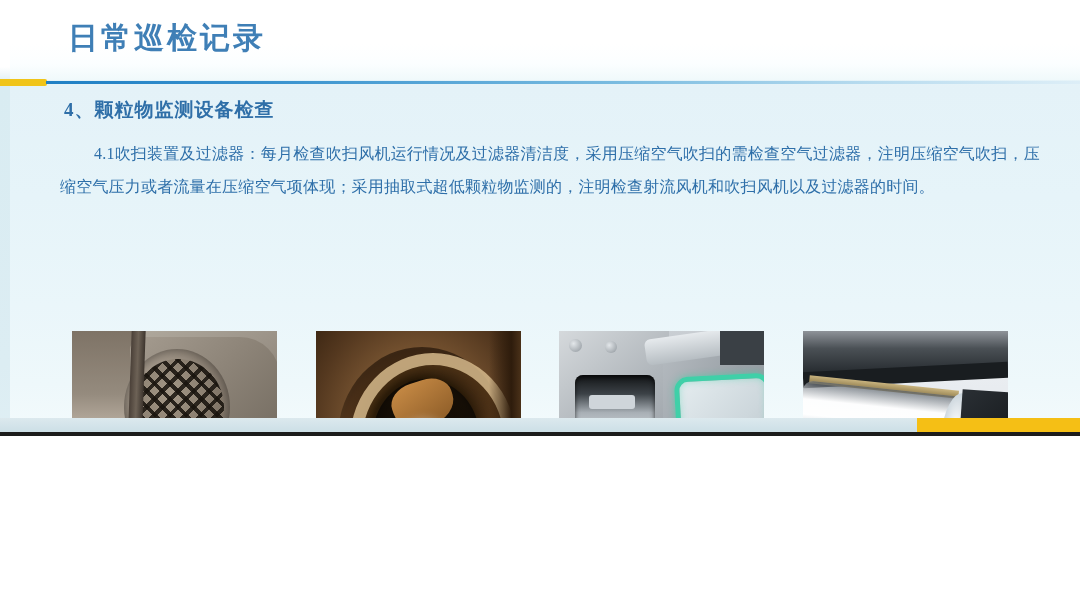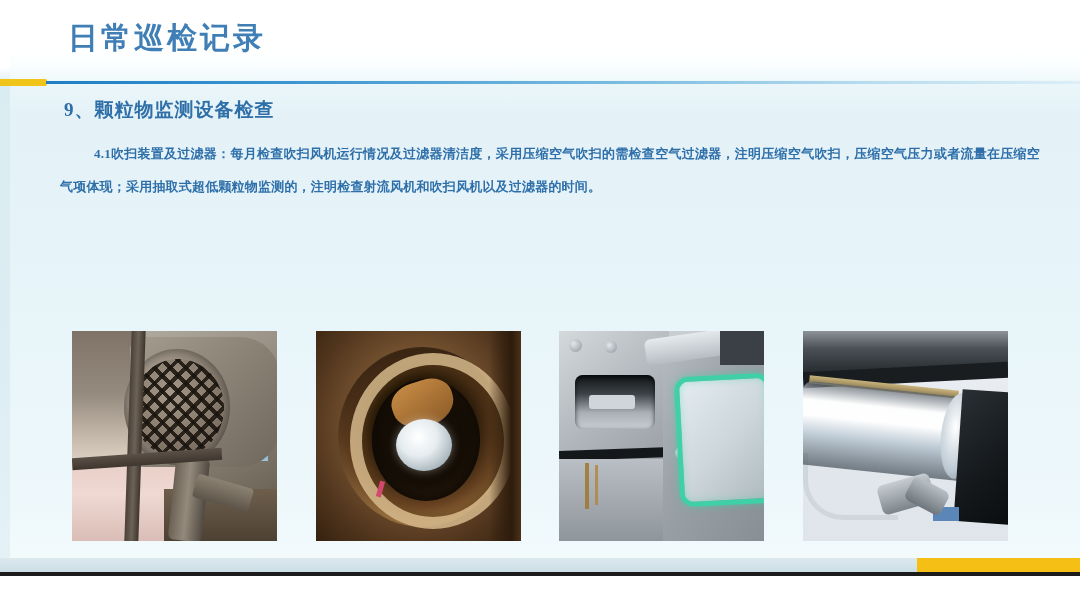--- a/index.html
+++ b/index.html
@@ -4,21 +4,21 @@
 <style>
   html,body{margin:0;padding:0;}
   body{
     width:1080px;height:608px;
     font-family:"Liberation Serif","DejaVu Serif",serif;
     background:#ffffff;
     overflow:hidden;
   }
   .slide{
     position:relative;
-    width:1080px;height:576px;
+    width:1080px;height:436px;
     background:
       linear-gradient(to bottom,#ffffff 0%,#fdffff 8%,#f4fbfc 12%,#eaf6f9 14.5%,
                       #e4f2f8 20%,#e6f4f9 45%,#eaf6fa 70%,#eef8fb 88%,#f2fafc 97%,#eef6f9 100%);
     overflow:hidden;
     box-sizing:border-box;
   }
   
   .left-edge{
     position:absolute;left:0;top:0;width:10px;height:608px;
     background:linear-gradient(to bottom,#ffffff 0%,#ffffff 11%,#d9ecf2 14%,#dcedf3 60%,#e6f3f7 100%);
@@ -52,22 +52,22 @@
   .section-head{
     position:absolute;left:64px;top:97px;
     font-size:19px;font-weight:bold;color:#2f6fa8;
     letter-spacing:1px;white-space:nowrap;
     font-family:"Liberation Serif","DejaVu Serif",serif;
   }
   .para{
     position:absolute;
     left:60px;width:980px;
     color:#2e6fa9;
-    font-weight:bold;
-    font-size:13px;
+    font-weight:normal;
+    font-size:16px;
     line-height:33px;
     letter-spacing:.2px;
     text-align:justify;
     text-indent:34px;
     font-family:"Liberation Serif","DejaVu Serif",serif;
   }
   #para-1{top:137px;}
   #para-2{top:239px;}
 
   .photo-row{
@@ -211,21 +211,21 @@
   <div class="top-wash"></div>
   <div class="left-edge"></div>
 
   <div class="title">日常巡检记录</div>
 
   <div class="divider">
     <div class="yellow"></div>
     <div class="blue"></div>
   </div>
 
-  <div class="section-head">9、颗粒物监测设备检查</div>
+  <div class="section-head">4、颗粒物监测设备检查</div>
 
   <div class="para" id="para-1">4.1吹扫装置及过滤器：每月检查吹扫风机运行情况及过滤器清洁度，采用压缩空气吹扫的需检查空气过滤器，注明压缩空气吹扫，压缩空气压力或者流量在压缩空气项体现；采用抽取式超低颗粒物监测的，注明检查射流风机和吹扫风机以及过滤器的时间。</div>
 
   <div class="photo-row">
 
     <div class="photo p1">
       <div class="wallA"></div>
       <div class="pinkfloor"></div>
       <div class="shelf"></div>
       <div class="bluepatch"></div>

